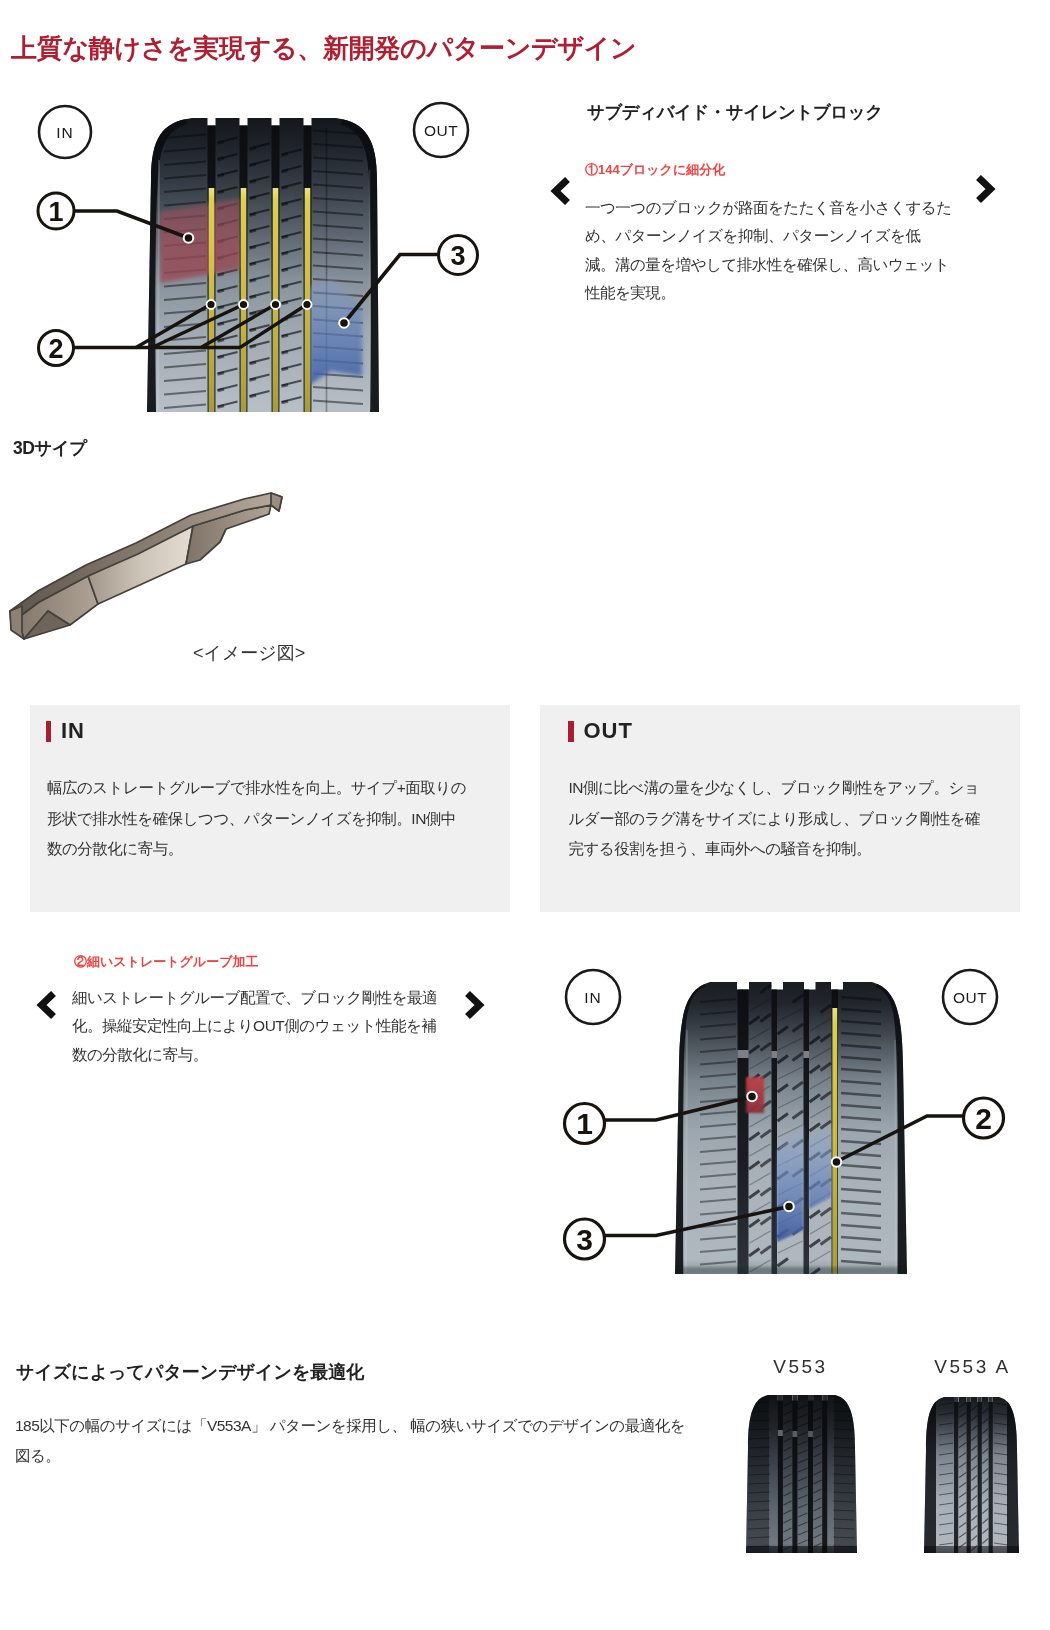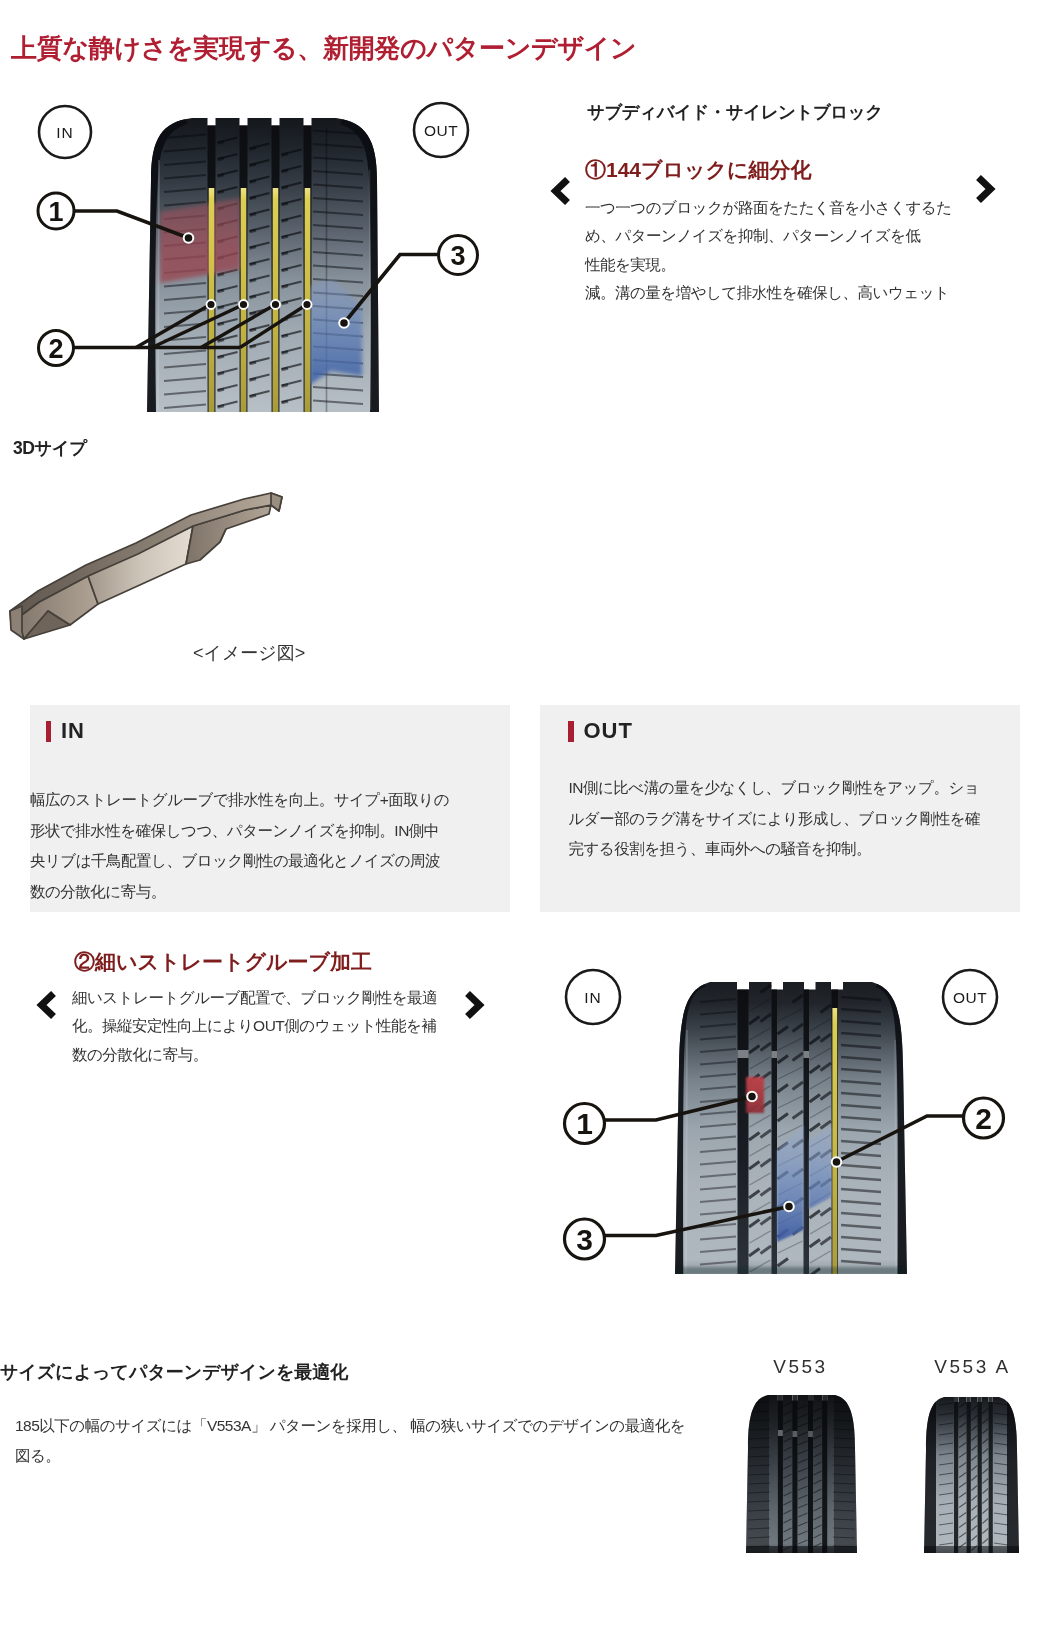--- a/index.html
+++ b/index.html
@@ -13,21 +13,21 @@
   .page-title {
     left:11px; top:11px;
     font-size:26px; font-weight:bold; line-height:34px;
     color:#b01e32; letter-spacing:-0.3px; white-space:nowrap;margin-top:20px;
   }
   .sec-heading {
     font-size:17.5px; font-weight:bold; color:#222; line-height:24px;
     letter-spacing:-0.5px; white-space:nowrap;
   }
   .sub-heading {
-    font-size:21px; font-weight:bold; color:#7f1d1d; line-height:21px; white-space:nowrap;
+    font-size:13px; font-weight:bold; color:#ef4444; line-height:21px; white-space:nowrap;
   }
   .body-text { font-size:15.5px; color:#333; letter-spacing:-0.5px; }
   .body-text .ln { white-space:nowrap; }
   .carousel-text .ln { height:28.3px; line-height:28.3px; }
   .box-text .ln { height:30.5px; line-height:30.5px; }
   .bottom-text .ln { height:30px; line-height:30px; }
   .gray-box {
     background:#f0f0f0; width:480px; height:207px; top:705px;
   }
   .box-head-bar { width:5.5px; height:21.5px; background:#a81f33; top:15.5px; }
@@ -314,22 +314,22 @@
     <circle cx="458" cy="255" r="19.5" fill="#fff" stroke="#17130f" stroke-width="3"></circle>
     <text x="458" y="264.5" font-size="27" font-weight="bold" fill="#17130f" text-anchor="middle">3</text>
   </g>
 </svg>
 
 <div class="abs sec-heading" style="left:587px; top:100px;">サブディバイド・サイレントブロック</div>
 <div class="abs sub-heading" style="left:585px; top:159px;">①144ブロックに細分化</div>
 <div class="abs body-text carousel-text" style="left:585px; top:194px; width:400px;">
   <div class="ln">一つ一つのブロックが路面をたたく音を小さくするた</div>
   <div class="ln">め、パターンノイズを抑制、パターンノイズを低</div>
+  <div class="ln">減。溝の量を増やして排水性を確保し、高いウェット</div>
   <div class="ln">性能を実現。</div>
-  <div class="ln">減。溝の量を増やして排水性を確保し、高いウェット</div>
 </div>
 <svg class="abs chev" style="left:550px; top:177px;" width="22" height="28" viewBox="0 0 22 28">
   <polyline points="17.5,2.5 5.5,14 17.5,25.5" fill="none" stroke="#111" stroke-width="7" stroke-linejoin="miter"></polyline>
 </svg>
 <svg class="abs chev" style="left:974px; top:175px;" width="22" height="28" viewBox="0 0 22 28">
   <polyline points="4.5,2.5 16.5,14 4.5,25.5" fill="none" stroke="#111" stroke-width="7" stroke-linejoin="miter"></polyline>
 </svg>
 
 <div class="abs sec-heading" style="left:13px; top:436px;">3Dサイプ</div>
 <svg class="abs" style="left:8px; top:480px;" width="285" height="165" viewBox="0 0 285 165">
@@ -366,24 +366,23 @@
     <path d="M 2,131 L 14,126 L 14,152 L 16,159 L 3,150 Z" fill="#8c8174"></path>
 
     <path d="M 263,13 L 274,17 L 271,31 L 263,25 Z" fill="#9a8e80"></path>
   </g>
 </svg>
 <div class="abs caption" style="left:193px; top:644px;">&lt;イメージ図&gt;</div>
 
 <div class="abs gray-box" style="left:30px;">
   <div class="abs box-head-bar" style="left:15.5px;"></div>
   <div class="abs box-head-label" style="left:31px;">IN</div>
-  <div class="abs body-text box-text" style="left:0; top:68px; width:450px;margin-top:12px;">
+  <div class="abs body-text box-text" style="left:17px; top:68px; width:450px;">
     <div class="ln">幅広のストレートグルーブで排水性を向上。サイプ+面取りの</div>
     <div class="ln">形状で排水性を確保しつつ、パターンノイズを抑制。IN側中</div>
-    <div class="ln">央リブは千鳥配置し、ブロック剛性の最適化とノイズの周波</div>
     <div class="ln">数の分散化に寄与。</div>
   </div>
 </div>
 <div class="abs gray-box" style="left:540px;">
   <div class="abs box-head-bar" style="left:28px;"></div>
   <div class="abs box-head-label" style="left:43.5px;">OUT</div>
   <div class="abs body-text box-text" style="left:28.5px; top:68px; width:440px;">
     <div class="ln">IN側に比べ溝の量を少なくし、ブロック剛性をアップ。ショ</div>
     <div class="ln">ルダー部のラグ溝をサイズにより形成し、ブロック剛性を確</div>
     <div class="ln">完する役割を担う、車両外への騒音を抑制。</div>
@@ -640,21 +639,21 @@
   <g stroke="#17130f" fill="none" stroke-width="3.6">
     <polyline points="604.5,1235.5 656,1235.5 787,1207"></polyline>
   </g>
   <circle cx="789" cy="1206.5" r="4.8" fill="#17130f" stroke="#fff" stroke-width="2"></circle>
   <g>
     <circle cx="584.5" cy="1239" r="20" fill="#fff" stroke="#17130f" stroke-width="3.2"></circle>
     <text x="584.5" y="1249.5" font-size="30" font-weight="bold" fill="#17130f" text-anchor="middle">3</text>
   </g>
 </svg>
 
-<div class="abs sec-heading" style="left:0; top:1360px; font-size:18px; letter-spacing:0;">サイズによってパターンデザインを最適化</div>
+<div class="abs sec-heading" style="left:16px; top:1360px; font-size:18px; letter-spacing:0;">サイズによってパターンデザインを最適化</div>
 <div class="abs body-text bottom-text" style="left:15px; top:1411px; width:730px;">
   <div class="ln">185以下の幅のサイズには「V553A」 パターンを採用し、 幅の狭いサイズでのデザインの最適化を</div>
   <div class="ln">図る。</div>
 </div>
 <div class="abs v-label" style="left:800.5px; top:1356px;">V553</div>
 <div class="abs v-label" style="left:972.5px; top:1356px;">V553 A</div>
 
 <svg class="abs" style="left:735px; top:1385px;" width="300" height="180" viewBox="735 1385 300 180">
   <defs>
     <linearGradient id="v1body" x1="0" y1="1394" x2="0" y2="1553" gradientUnits="userSpaceOnUse">

